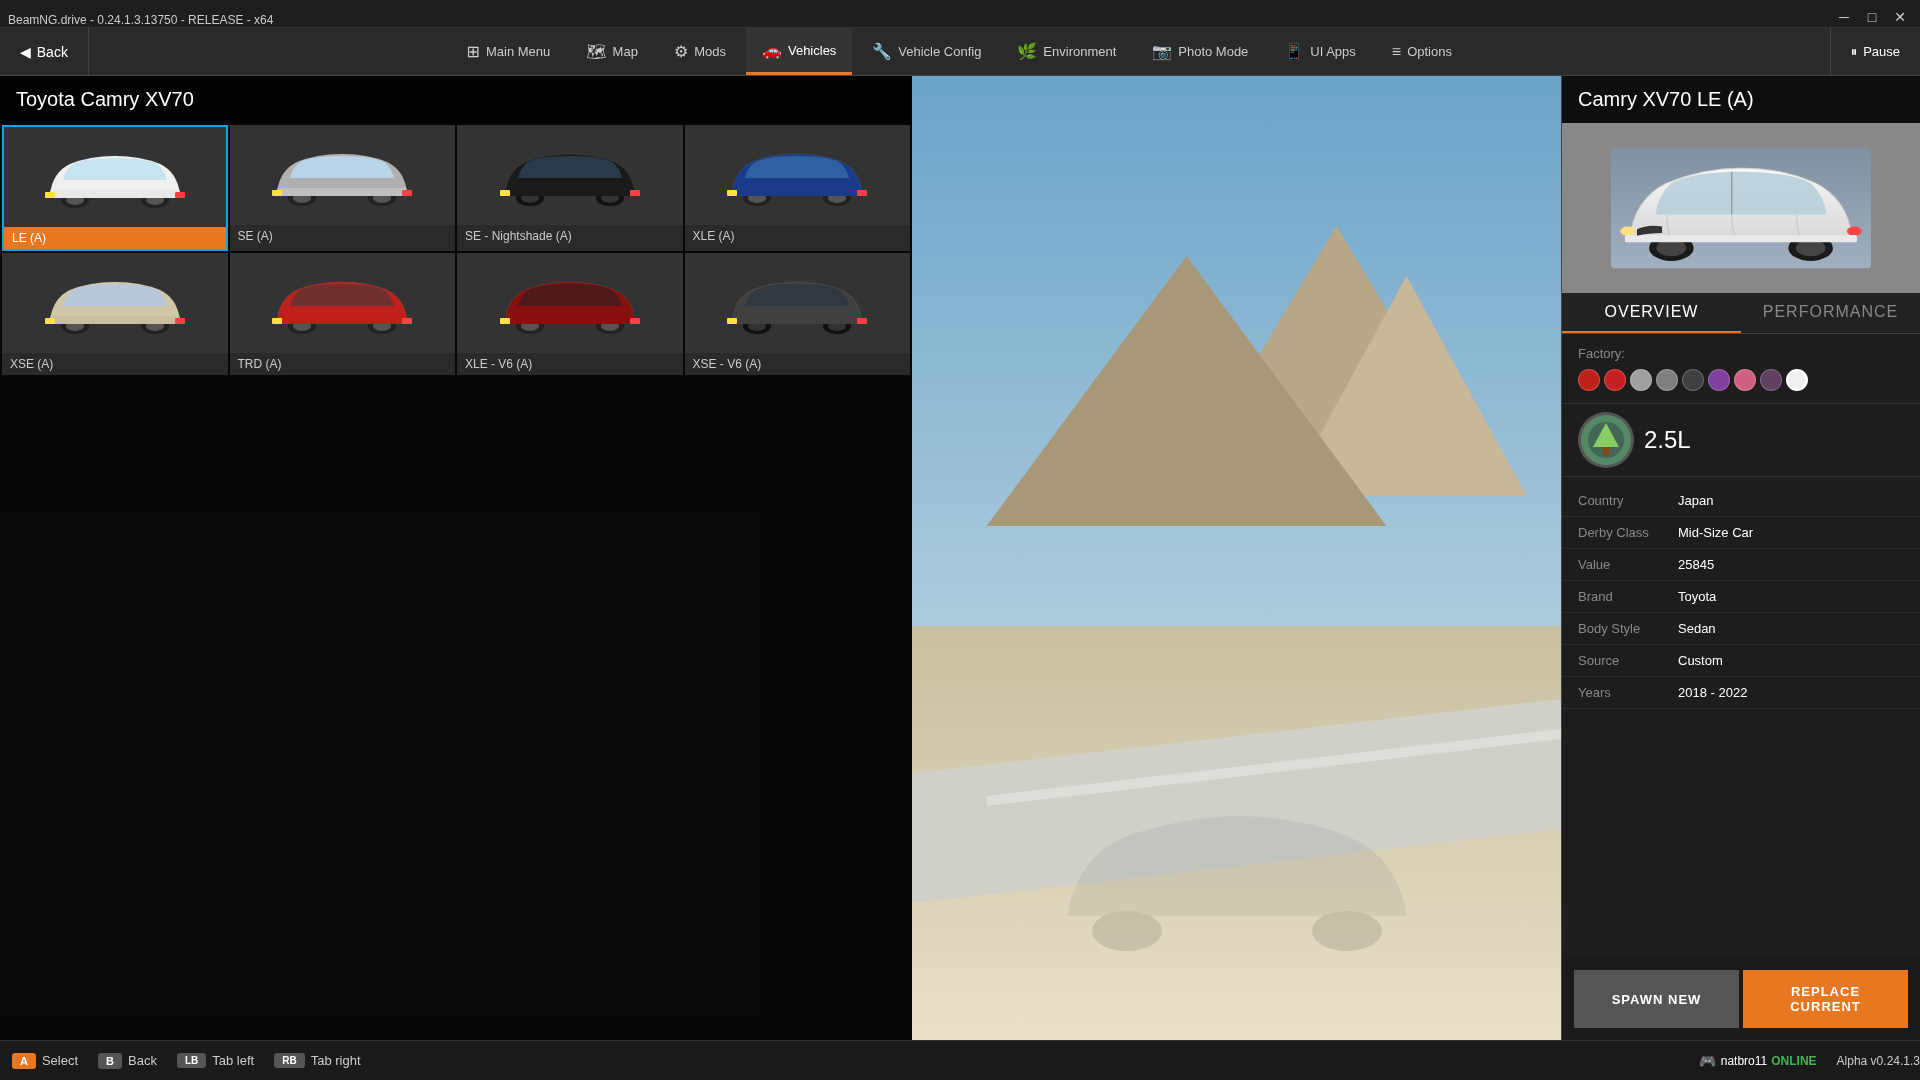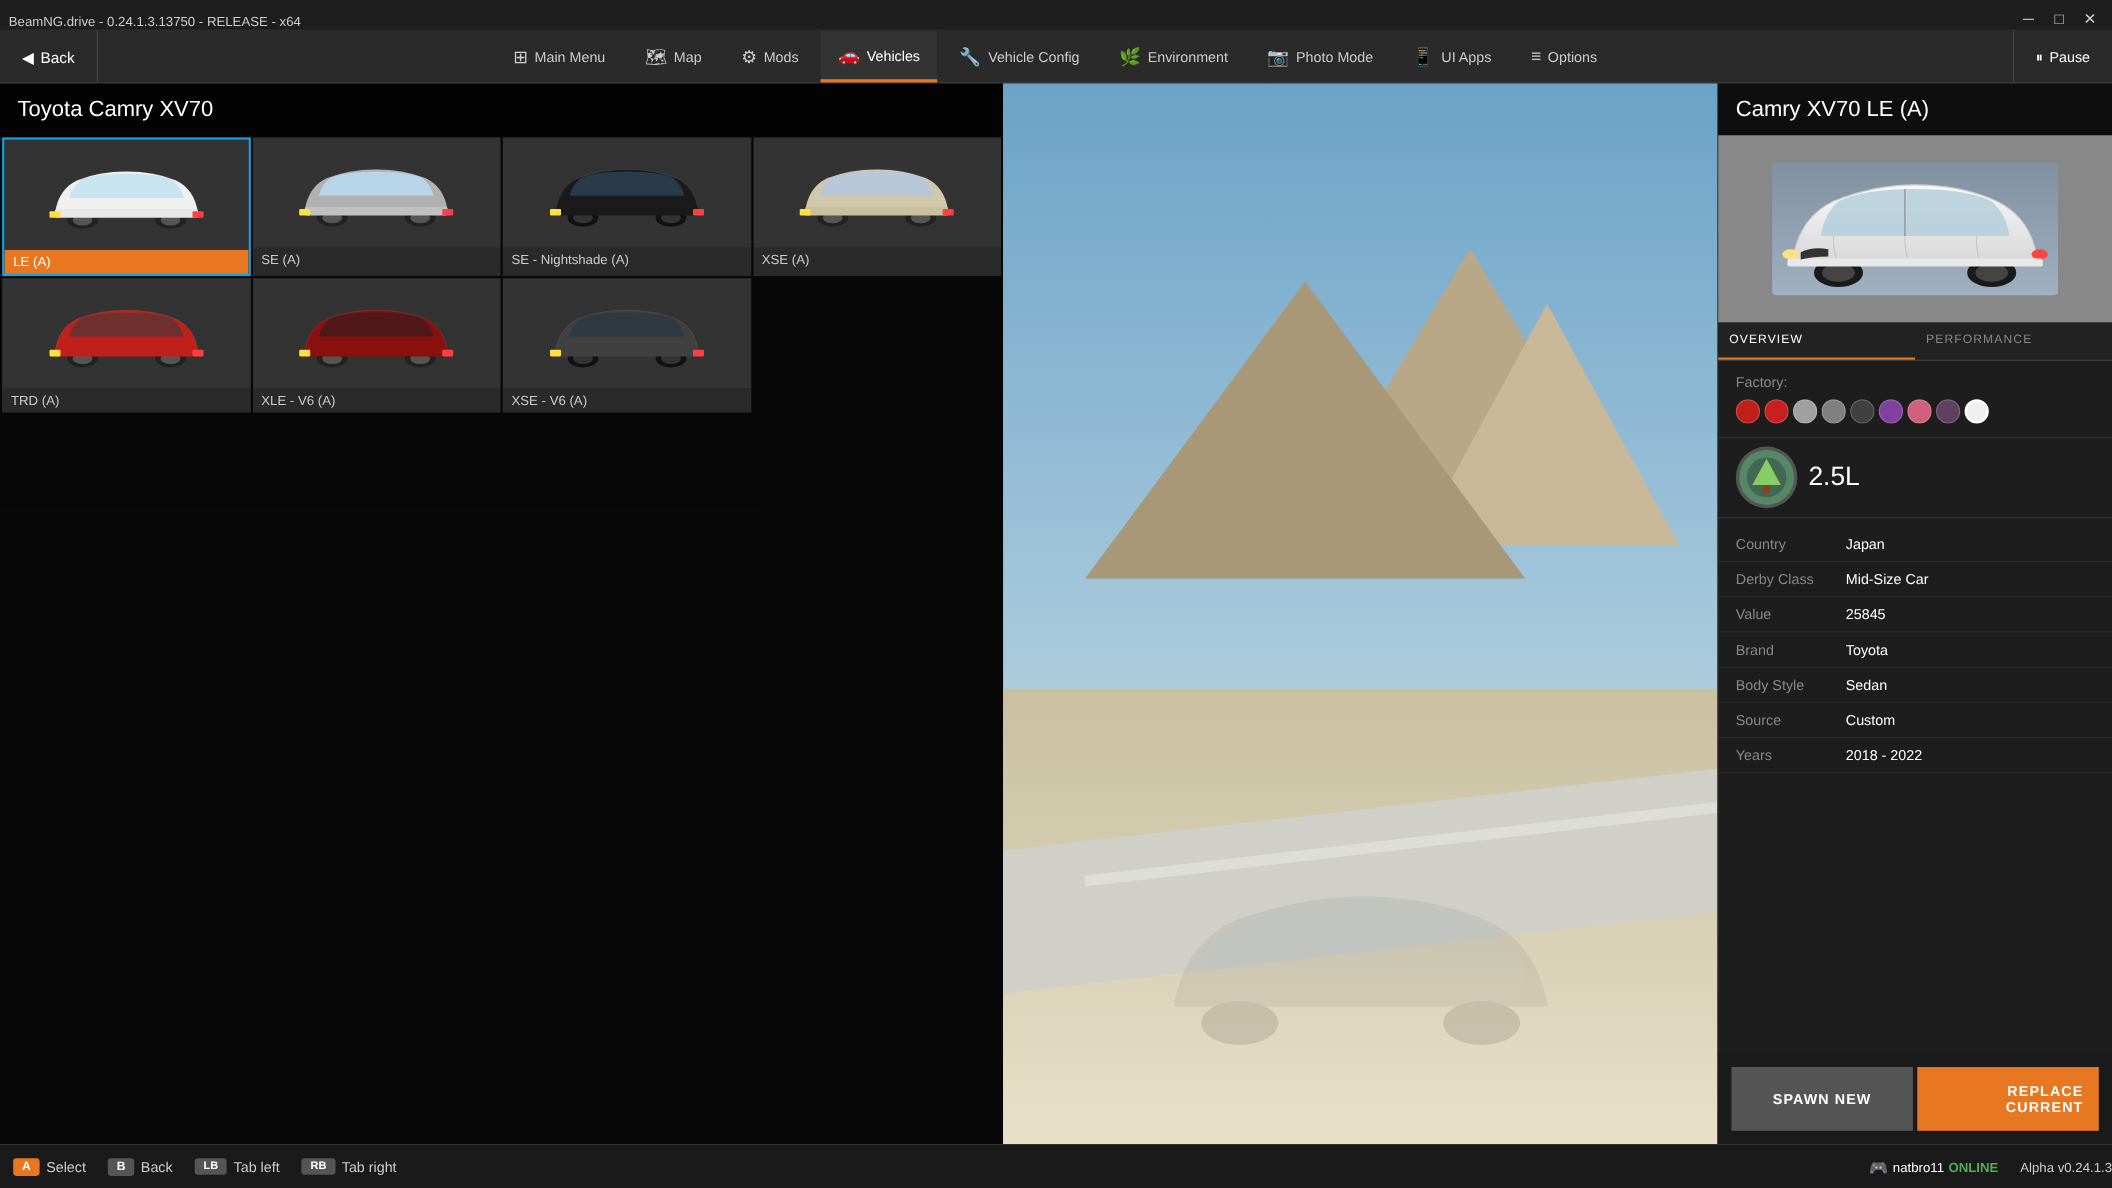--- a/index.html
+++ b/index.html
@@ -194,22 +194,22 @@
 
     
     #detail-tabs {
       display: flex;
       border-bottom: 1px solid #444;
       background: #222;
     }
     .detail-tab {
       flex: 1;
       padding: 10px;
-      text-align: left;
-      font-size: 11px;
+      text-align: center;
+      font-size: 16px;
       color: #888;
       cursor: pointer;
       letter-spacing: 1px;
     }
     .detail-tab.active {
       color: #fff;
       border-bottom: 2px solid #e87722;
     }
 
     
@@ -299,21 +299,20 @@
       letter-spacing: 1px;
       cursor: pointer;
     }
     .spawn-btn {
       background: #555;
       color: #fff;
     }
     .replace-btn {
       background: #e87722;
       color: #fff;
-      text-align: right;
     }
 
     
     #game-world {
       flex: 1;
       background: linear-gradient(180deg, #7ab0d4 0%, #b8cad8 30%, #c8b98a 60%, #e0d4b0 100%);
       position: relative;
       overflow: hidden;
     }
 
@@ -510,20 +509,36 @@
             <path class="car-body car-black" d="M15,52 Q18,30 35,22 Q55,14 80,14 Q105,14 125,22 Q142,30 145,52 Z"></path>
             <path fill="#2a3a4a" d="M38,22 Q50,16 80,16 Q110,16 122,22 Q130,28 132,38 L28,38 Q30,28 38,22 Z"></path>
             <rect x="15" y="48" width="130" height="8" rx="2" fill="#1a1a1a"></rect>
             <rect x="10" y="50" width="10" height="6" rx="1" fill="#ffe040"></rect>
             <rect x="140" y="50" width="10" height="6" rx="1" fill="#ff4040"></rect>
           </svg>
         </div>
         <div class="vehicle-card-label">SE - Nightshade (A)</div>
       </div>
 
+      <div class="vehicle-card">
+        <div class="vehicle-card-img">
+          <svg class="car-shape" viewBox="0 0 160 70">
+            <ellipse cx="40" cy="58" rx="14" ry="8" fill="#222"></ellipse>
+            <ellipse cx="40" cy="58" rx="9" ry="5" fill="#555"></ellipse>
+            <ellipse cx="120" cy="58" rx="14" ry="8" fill="#222"></ellipse>
+            <ellipse cx="120" cy="58" rx="9" ry="5" fill="#555"></ellipse>
+            <path class="car-body car-blue" d="M15,52 Q18,30 35,22 Q55,14 80,14 Q105,14 125,22 Q142,30 145,52 Z"></path>
+            <path fill="#3060a0" d="M38,22 Q50,16 80,16 Q110,16 122,22 Q130,28 132,38 L28,38 Q30,28 38,22 Z"></path>
+            <rect x="15" y="48" width="130" height="8" rx="2" fill="#1a3a8a"></rect>
+            <rect x="10" y="50" width="10" height="6" rx="1" fill="#ffe040"></rect>
+            <rect x="140" y="50" width="10" height="6" rx="1" fill="#ff4040"></rect>
+          </svg>
+        </div>
+        <div class="vehicle-card-label">XLE (A)</div>
+      </div>
 
       <div class="vehicle-card">
         <div class="vehicle-card-img">
           <svg class="car-shape" viewBox="0 0 160 70">
             <ellipse cx="40" cy="58" rx="14" ry="8" fill="#222"></ellipse>
             <ellipse cx="40" cy="58" rx="9" ry="5" fill="#555"></ellipse>
             <ellipse cx="120" cy="58" rx="14" ry="8" fill="#222"></ellipse>
             <ellipse cx="120" cy="58" rx="9" ry="5" fill="#555"></ellipse>
             <path class="car-body" fill="#d0c8a8" d="M15,52 Q18,30 35,22 Q55,14 80,14 Q105,14 125,22 Q142,30 145,52 Z"></path>
             <path fill="#b8c8d8" d="M38,22 Q50,16 80,16 Q110,16 122,22 Q130,28 132,38 L28,38 Q30,28 38,22 Z"></path>

